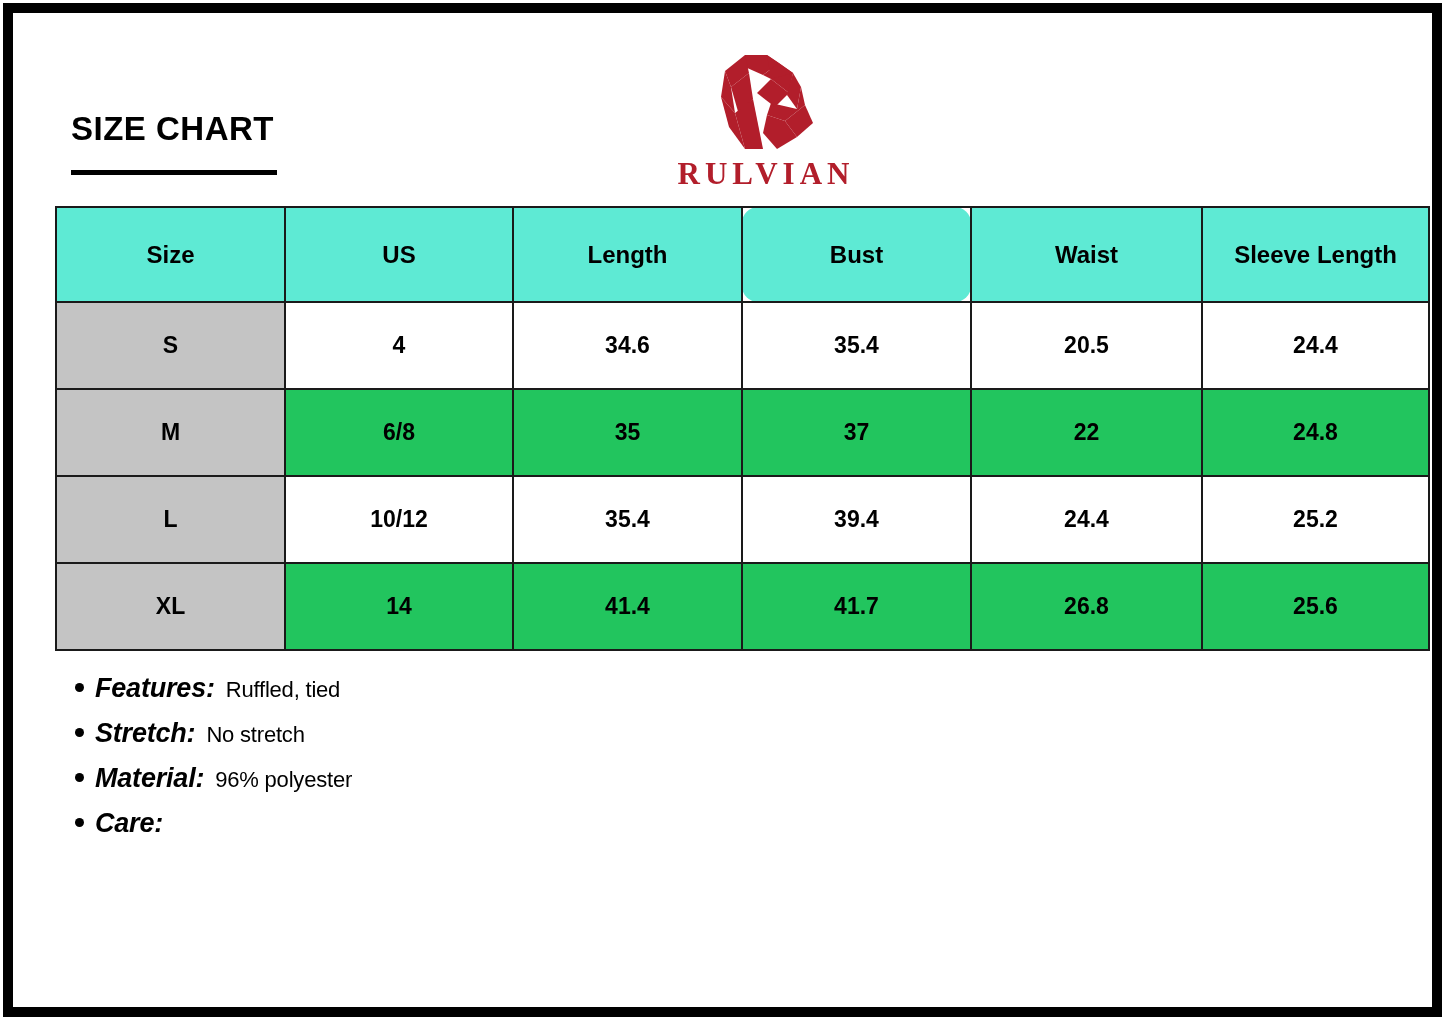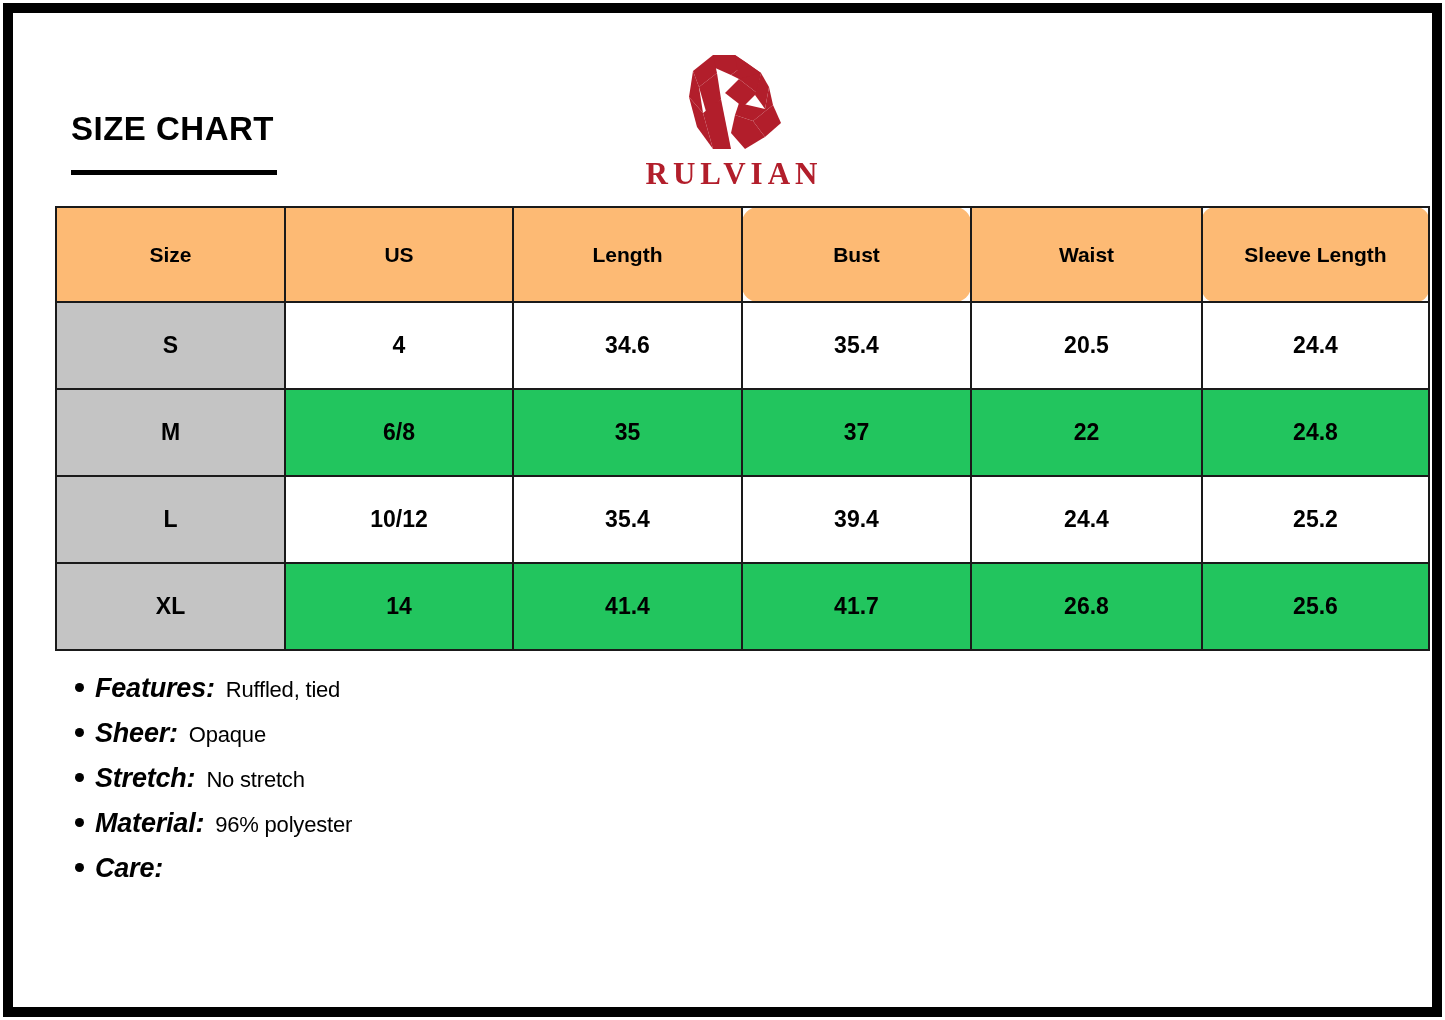--- a/index.html
+++ b/index.html
@@ -56,21 +56,21 @@
   .title-rule {
     width: 206px;
     height: 5px;
     background: #000000;
     margin-top: 25px;
   }
 
   
   .logo {
     position: absolute;
-    left: 616px;
+    left: 648px;
     top: 40px;
     width: 210px;
     text-align: center;
   }
   .logo-mark {
     width: 130px;
     height: 100px;
     margin: 0 auto;
     display: block;
   }
@@ -98,42 +98,42 @@
   .size-table td {
     border: 2px solid #1a1a1a;
     text-align: center;
     vertical-align: middle;
     font-weight: bold;
     color: #000000;
     padding: 0;
   }
   .size-table th {
     height: 93px;
-    background: #fdba74;
-    font-size: 21px;
+    background: #5eead4;
+    font-size: 24px;
   }
   .size-table td {
     height: 85px;
     font-size: 23px;
     background: #ffffff;
   }
   .size-table tr.alt td {
     background: #22c55e;
   }
   .size-table td.size-cell,
   .size-table tr.alt td.size-cell {
     background: #C4C4C4;
     font-size: 23px;
   }
   .col-size   { width: 227px; }
   .col-us     { width: 226px; }
   .col-length { width: 227px; }
   .col-bust   { width: 227px; border-radius: 16px; }
   .col-waist  { width: 229px; }
-  .col-sleeve { width: 225px; border-radius: 13px; }
+  .col-sleeve { width: 225px; }
 
   
   .specs {
     position: absolute;
     left: 62px;
     top: 660px;
     list-style: none;
     margin: 0;
     padding: 0;
   }
@@ -250,25 +250,20 @@
       </table>
 
       <ul class="specs">
         <li>
           <span class="bullet"></span>
           <span class="spec-label">Features:</span>
           <span class="spec-value">Ruffled, tied</span>
         </li>
         <li>
           <span class="bullet"></span>
-          <span class="spec-label">Sheer:</span>
-          <span class="spec-value">Opaque</span>
-        </li>
-        <li>
-          <span class="bullet"></span>
           <span class="spec-label">Stretch:</span>
           <span class="spec-value">No stretch</span>
         </li>
         <li>
           <span class="bullet"></span>
           <span class="spec-label">Material:</span>
           <span class="spec-value">96% polyester</span>
         </li>
         <li>
           <span class="bullet"></span>

